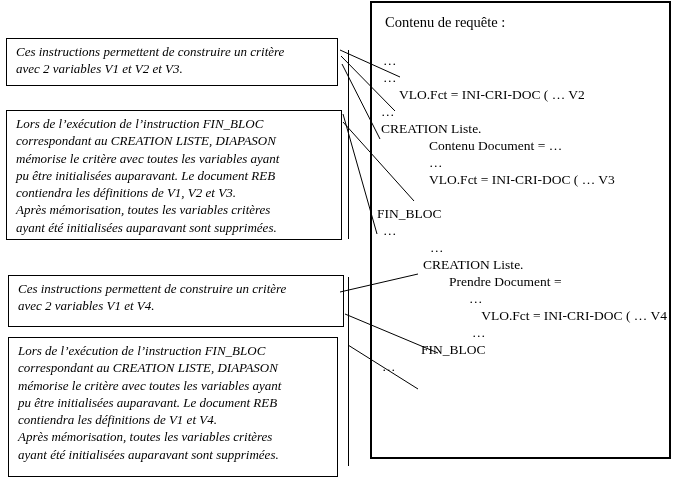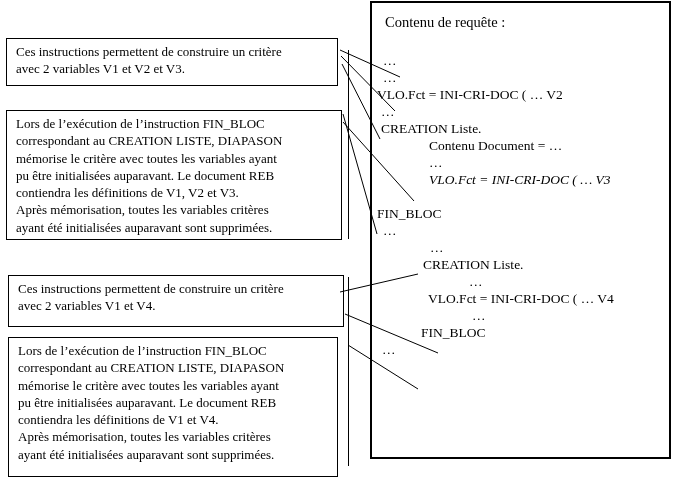--- a/index.html
+++ b/index.html
@@ -18,20 +18,21 @@
   }
   .note-box {
     position: absolute;
     border: 1px solid #000000;
     background: #ffffff;
     box-sizing: border-box;
     font-size: 13px;
     line-height: 17px;
     padding: 4px 8px 2px 9px;
     white-space: pre-line;
+    font-style: italic;
   }
   #note-box-1 { left: 6px;  top: 38px;  width: 332px; height: 48px;  }
   #note-box-2 { left: 6px;  top: 110px; width: 336px; height: 130px; line-height: 17.3px; }
   #note-box-3 { left: 8px;  top: 275px; width: 336px; height: 52px;  }
   #note-box-4 { left: 8px;  top: 337px; width: 330px; height: 140px; line-height: 17.3px; }
   #request-box {
     position: absolute;
     left: 370px; top: 1px;
     width: 301px; height: 458px;
     border: 2px solid #000000;
@@ -91,33 +92,34 @@
 pu être initialisées auparavant. Le document REB
 contiendra les définitions de V1 et V4.
 Après mémorisation, toutes les variables critères
 ayant été initialisées auparavant sont supprimées.</div>
 
   <div id="request-box">
     <div id="request-title">Contenu de requête :</div>
     <div id="request-lines">
         <div class="code-line" style="padding-left: 6px;">…</div>
         <div class="code-line" style="padding-left: 6px;">…</div>
-        <div class="code-line" style="padding-left: 0px;">VLO.Fct = INI-CRI-DOC ( … V2</div>
+        <div class="code-line" style="padding-left: 0px; margin-left: 22px;">VLO.Fct = INI-CRI-DOC ( … V2</div>
         <div class="code-line" style="padding-left: 4px;">…</div>
         <div class="code-line" style="padding-left: 4px;">CREATION Liste.</div>
         <div class="code-line" style="padding-left: 52px;">Contenu Document = …</div>
         <div class="code-line" style="padding-left: 52px;">…</div>
-        <div class="code-line" style="padding-left: 52px; font-style: italic;">VLO.Fct = INI-CRI-DOC ( … V3</div>
+        <div class="code-line" style="padding-left: 52px;">VLO.Fct = INI-CRI-DOC ( … V3</div>
         <div class="code-line" style="padding-left: 0px;"></div>
         <div class="code-line" style="padding-left: 0px;">FIN_BLOC</div>
         <div class="code-line" style="padding-left: 6px;">…</div>
         <div class="code-line" style="padding-left: 53px;">…</div>
         <div class="code-line" style="padding-left: 46px;">CREATION Liste.</div>
+        <div class="code-line" style="padding-left: 72px;">Prendre Document =</div>
         <div class="code-line" style="padding-left: 92px;">…</div>
-        <div class="code-line" style="padding-left: 51px;">VLO.Fct = INI-CRI-DOC ( … V4</div>
+        <div class="code-line" style="padding-left: 51px; text-align: right;">VLO.Fct = INI-CRI-DOC ( … V4</div>
         <div class="code-line" style="padding-left: 95px;">…</div>
         <div class="code-line" style="padding-left: 44px;">FIN_BLOC</div>
         <div class="code-line" style="padding-left: 5px;">…</div>
       </div>
   </div>
 
   <svg id="connector-svg" viewBox="0 0 683 485" xmlns="http://www.w3.org/2000/svg">
       <line x1="348.5" y1="50" x2="348.5" y2="239"></line>
       <line x1="348.5" y1="277" x2="348.5" y2="466"></line>
       <line x1="340" y1="50" x2="400" y2="77"></line>

